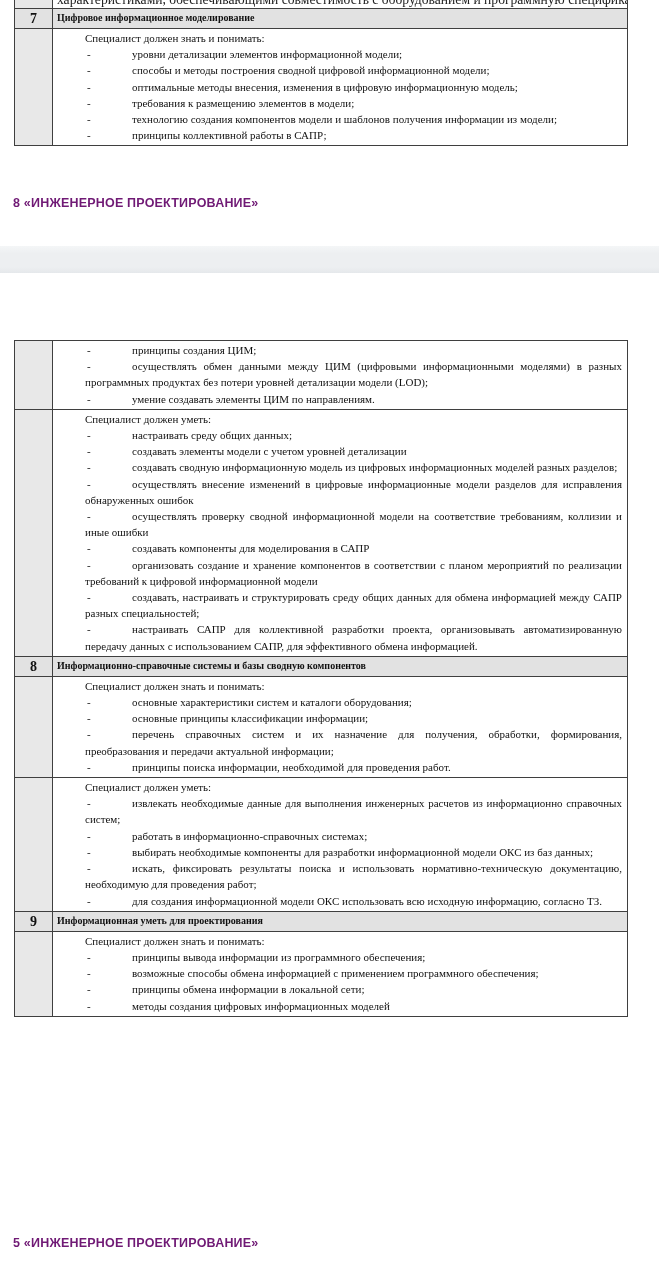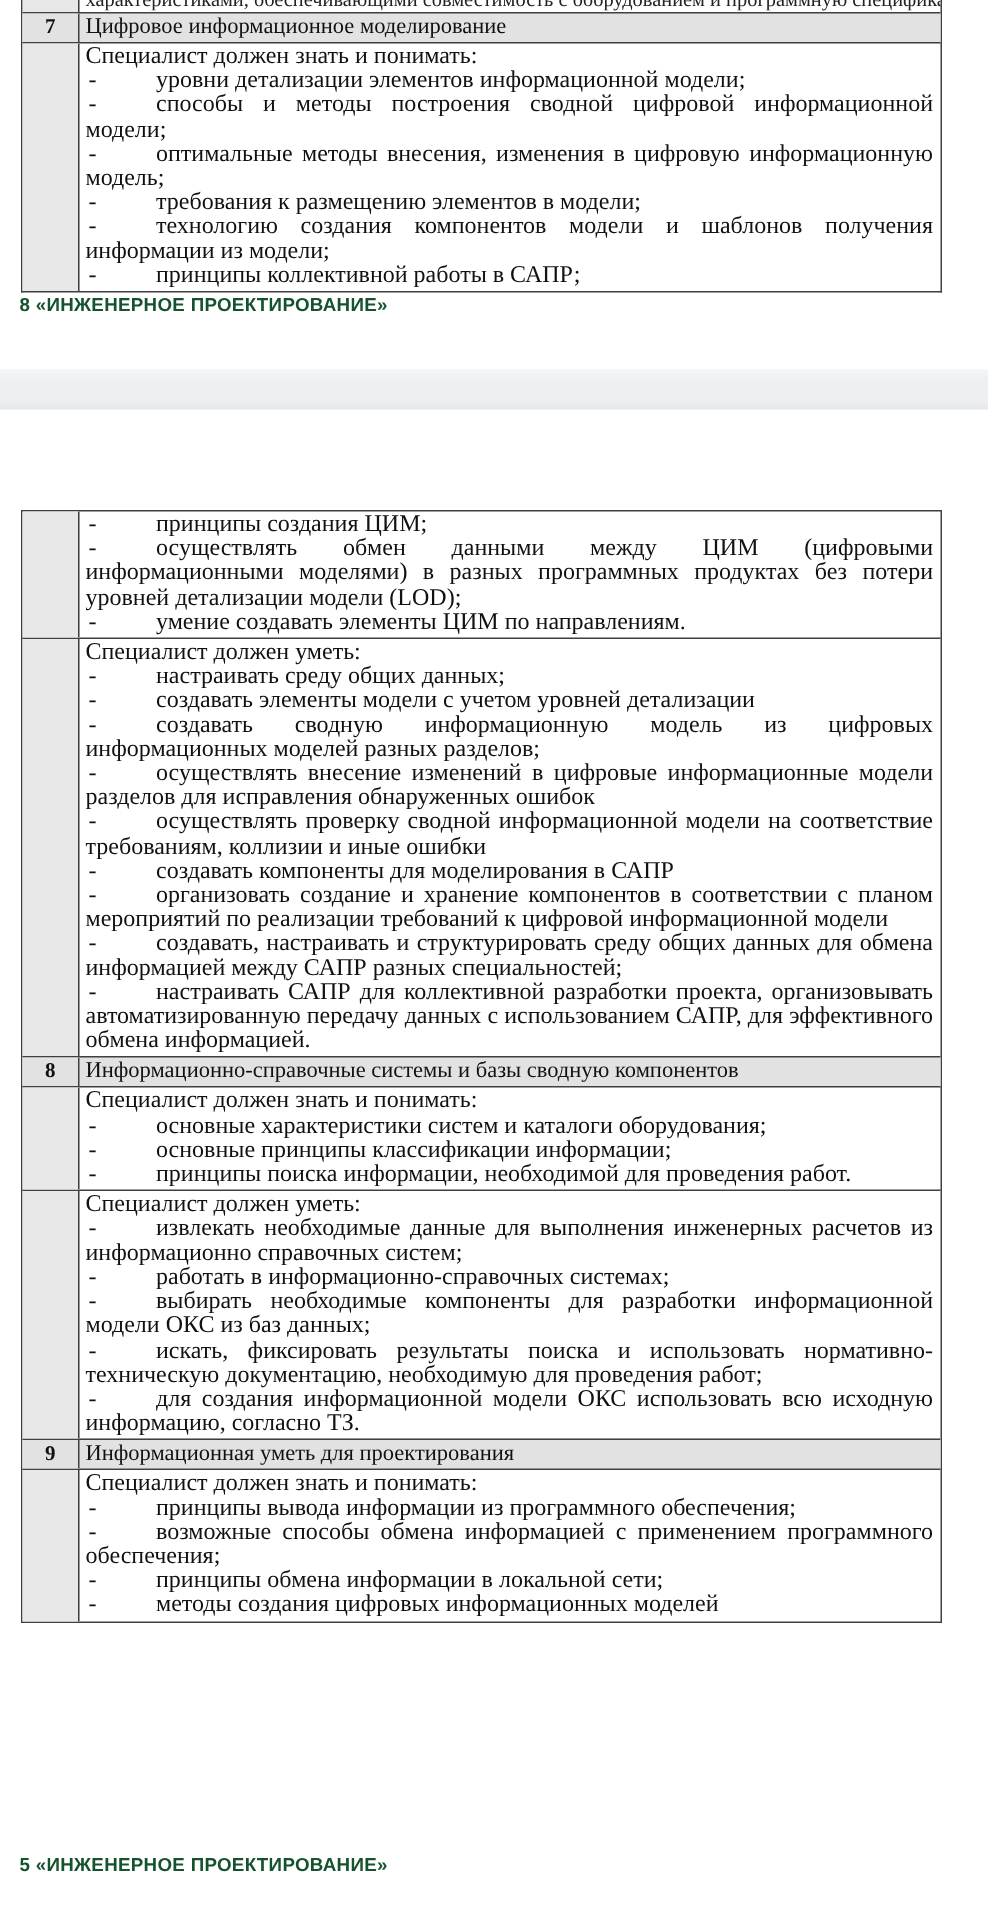--- a/index.html
+++ b/index.html
@@ -17,34 +17,34 @@
   .row{display:flex;border-top:1px solid #3f3f3f;}
   .doc-table .row:first-child{border-top:none;}
   .num{
     flex:0 0 38px;box-sizing:border-box;background:#e8e8e8;
     border-right:1px solid #3f3f3f;text-align:center;
     font-weight:700;font-size:14px;line-height:17px;padding-top:1px;
   }
   .header-row{background:#e2e2e2;}
   .header-row .num{background:#e2e2e2;}
   .txt{flex:1;min-width:0;padding:1px 5px 2px 4px;}
-  .title{font-weight:400;font-size:15px;line-height:16px;}
-  .item{font-size:16px;line-height:16.2px;text-align:justify;}
+  .title{font-weight:700;font-size:10px;line-height:16px;}
+  .item{font-size:11px;line-height:16.2px;text-align:justify;margin-left:28px;}
   .dash{display:inline-block;width:47px;padding-left:2px;box-sizing:border-box;}
   
   .clipped-row{height:8px;overflow:hidden;}
   .clip-inner{
     margin-top:-9px;font-size:13.6px;line-height:16px;color:#222222;
     filter:blur(0.5px);white-space:nowrap;
   }
   
   .section-heading{
     position:absolute;left:13px;margin:0;
     font-family:"Liberation Sans",sans-serif;font-weight:700;
-    font-size:12.5px;line-height:15px;letter-spacing:0.2px;color:#14532d;
+    font-size:12.5px;line-height:15px;letter-spacing:0.2px;color:#701a75;
   }
   .h8{top:196px;}
   .h9{top:1236px;}
   
   .sep-bar{
     position:absolute;top:246px;left:0;width:659px;height:27px;
     background:linear-gradient(180deg,#f4f6f7 0%,#edeff1 28%,#edeff1 78%,#e5e8eb 100%);
   }
 </style>
 </head>
@@ -108,20 +108,21 @@
       <div class="row header-row">
         <div class="num">8</div>
         <div class="txt title">Информационно-справочные системы и базы сводную компонентов</div>
       </div>
       <div class="row">
         <div class="num"></div>
         <div class="txt">
           <div class="item">Специалист должен знать и понимать:</div>
           <div class="item"><span class="dash">-</span>основные характеристики систем и каталоги оборудования;</div>
           <div class="item"><span class="dash">-</span>основные принципы классификации информации;</div>
+          <div class="item"><span class="dash">-</span>перечень справочных систем и их назначение для получения, обработки, формирования, преобразования и передачи актуальной информации;</div>
           <div class="item"><span class="dash">-</span>принципы поиска информации, необходимой для проведения работ.</div>
         </div>
       </div>
       <div class="row">
         <div class="num"></div>
         <div class="txt">
           <div class="item">Специалист должен уметь:</div>
           <div class="item"><span class="dash">-</span>извлекать необходимые данные для выполнения инженерных расчетов из информационно справочных систем;</div>
           <div class="item"><span class="dash">-</span>работать в информационно-справочных системах;</div>
           <div class="item"><span class="dash">-</span>выбирать необходимые компоненты для разработки информационной модели ОКС из баз данных;</div>

